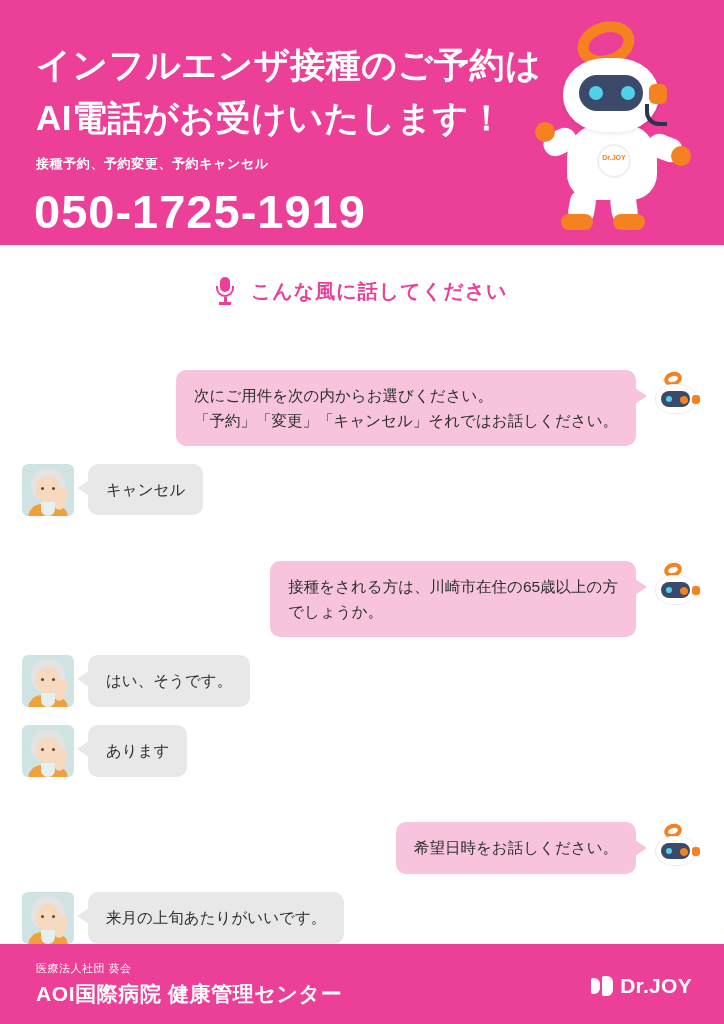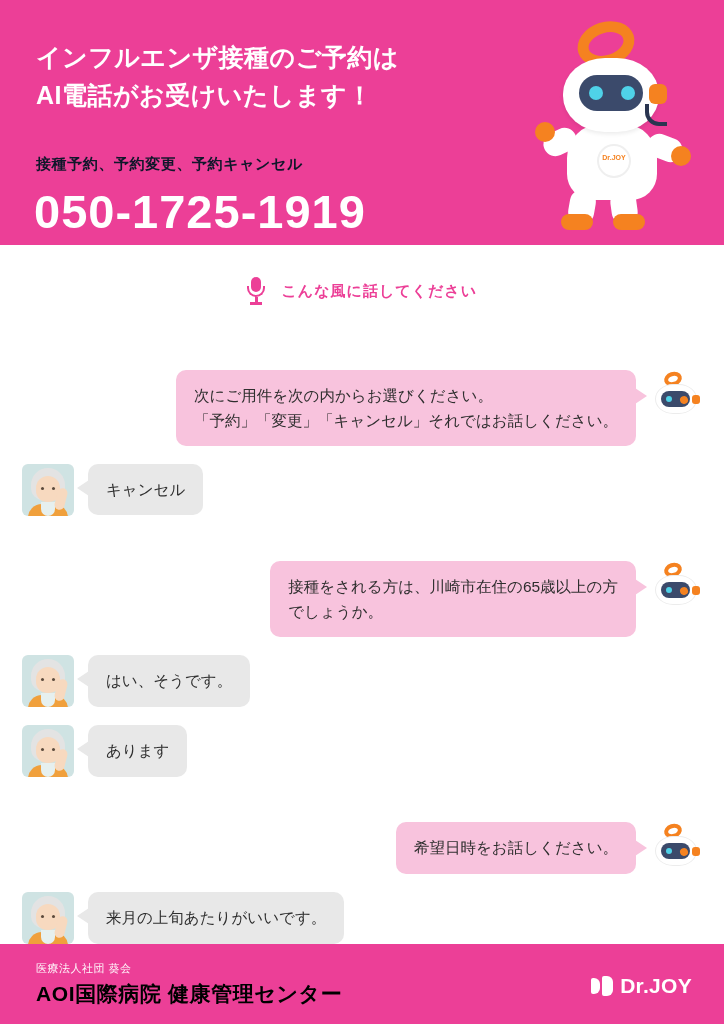--- a/index.html
+++ b/index.html
@@ -23,32 +23,32 @@
     width: 724px;
     height: 245px;
     background: #ec3f97;
     overflow: hidden;
   }
   .header-title {
     position: absolute;
     left: 36px;
     top: 38px;
     color: #ffffff;
-    font-size: 25px;
+    font-size: 35px;
     font-weight: bold;
     line-height: 1.52;
     letter-spacing: 0.5px;
     white-space: pre-line;
   }
   .header-sub {
     position: absolute;
     left: 36px;
     top: 155px;
-    color: #0f172a;
-    font-size: 15px;
+    color: #ffffff;
+    font-size: 13px;
     font-weight: bold;
     letter-spacing: 0.6px;
   }
   .header-tel {
     position: absolute;
     left: 34px;
     top: 180px;
     color: #ffffff;
     font-size: 47px;
     font-weight: bold;
@@ -198,21 +198,21 @@
 
   
   .section-title-wrap {
     position: relative;
     margin-top: 32px;
     text-align: center;
   }
   .section-title {
     display: inline-block;
     color: #ec3f97;
-    font-size: 15px;
+    font-size: 20px;
     font-weight: bold;
     letter-spacing: 1px;
     vertical-align: middle;
   }
   .mic-icon {
     display: inline-block;
     position: relative;
     width: 18px;
     height: 28px;
     margin-right: 12px;
@@ -512,21 +512,21 @@
     position: absolute;
     left: 36px; top: 17px;
     color: #ffffff;
     font-size: 11px;
     letter-spacing: 0.5px;
     opacity: .95;
   }
   .footer-name {
     position: absolute;
     left: 36px; top: 36px;
-    color: #000000;
+    color: #ffffff;
     font-size: 21px;
     font-weight: bold;
     letter-spacing: 0.6px;
   }
   .footer-logo {
     position: absolute;
     right: 32px; top: 30px;
     display: flex;
     align-items: center;
     gap: 7px;

